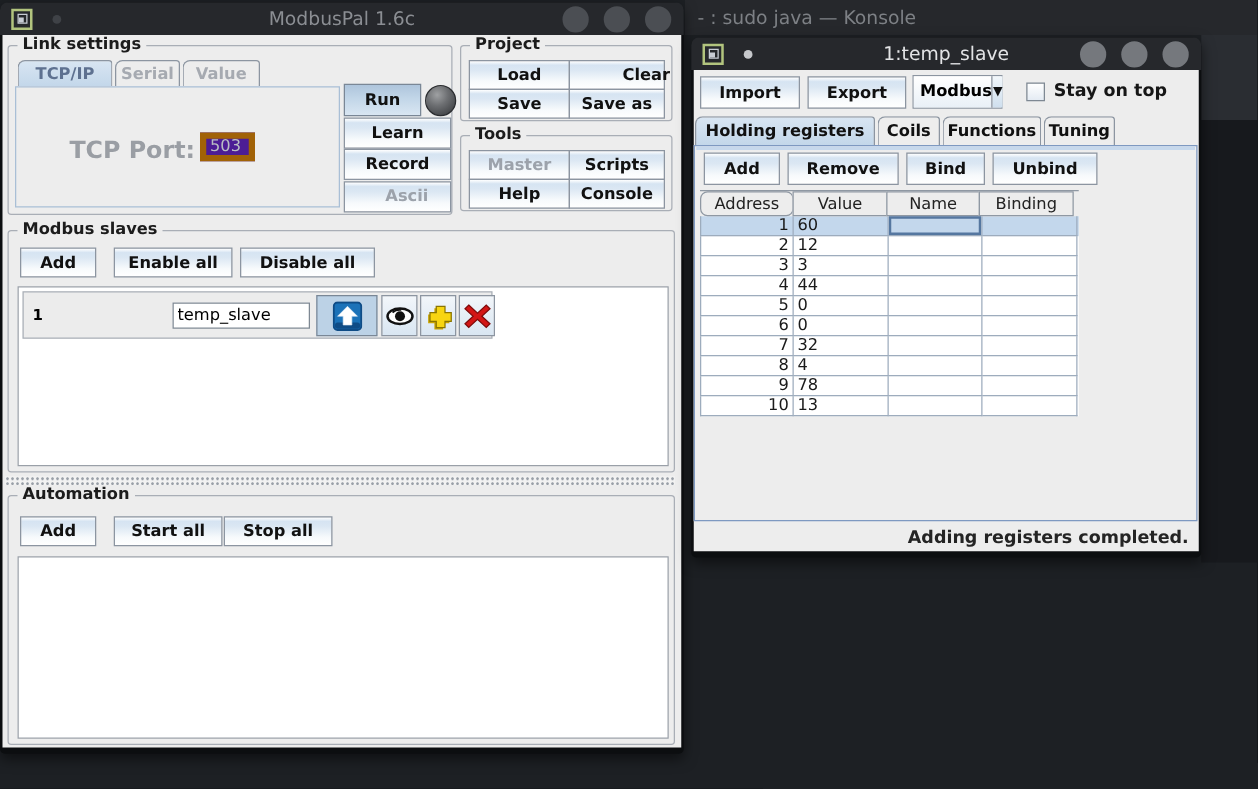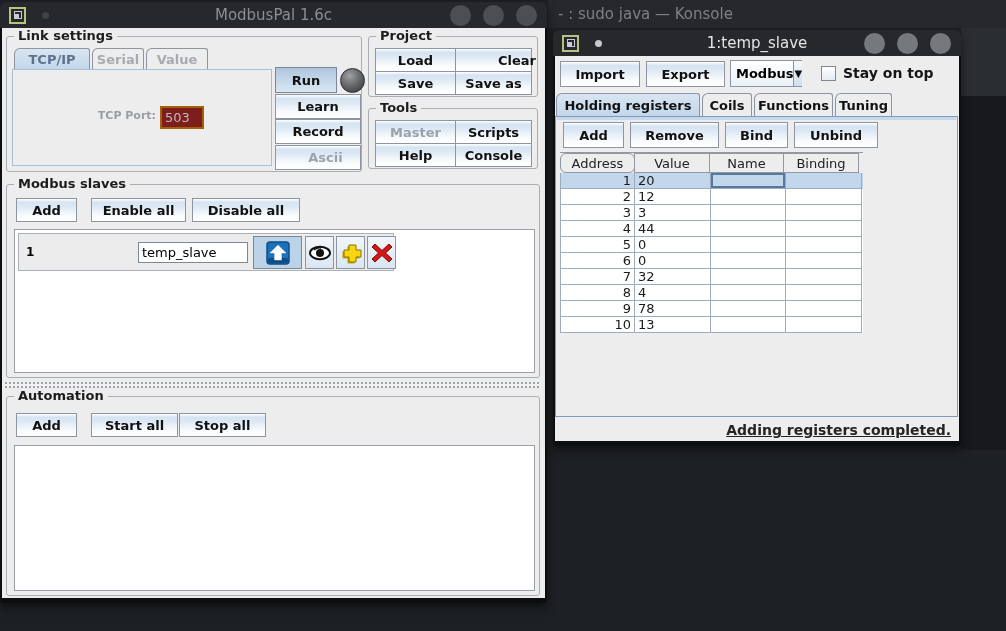--- a/index.html
+++ b/index.html
@@ -42,21 +42,21 @@
 
   .group { position:absolute; border:1px solid #a9aeb6; border-radius:3px; }
   .group-title { position:absolute; top:-9px; left:7px; background:#ededed; padding:0 4px; font-weight:bold; font-size:13px; color:#1c1c1c; white-space:nowrap; }
 
   .tab { position:absolute; display:flex; align-items:center; justify-content:center;
          font-weight:bold; font-size:13px; border:1px solid #8c95a1; border-bottom:none;
          border-radius:6px 3px 0 0; background:#ededed; }
   .tab.sel { background:linear-gradient(180deg,#d8e5f2,#c3d7ea); }
 
   .tf { position:absolute; font:13px "DejaVu Sans",sans-serif; background:#fff; border:1px solid #7e8893; padding:1px 3px; }
-  .tf:disabled { background:#7f1d1d; border:2px solid #a16207; color:#b9bdc3; }
+  .tf:disabled { background:#4c1d95; border:5px solid #a16207; color:#b9bdc3; }
 
   .checkbox { position:absolute; width:15px; height:15px; border:1px solid #7e8893;
               background:linear-gradient(180deg,#ffffff,#e4ebf3); }
 
   .led { position:absolute; border-radius:50%; border:1px solid #2a2c2f;
          background:radial-gradient(circle at 38% 30%, #9fa1a3 0%, #6d6f72 40%, #4a4c4f 75%, #3c3e41 100%); }
 
   .icon-btn { position:absolute; display:flex; align-items:center; justify-content:center;
               background:linear-gradient(180deg,#f2f6fa,#d9e6f2); border:1px solid #8c95a1; }
   .icon-btn.toggled { background:#bcd2e6; border-color:#7a8796; }
@@ -73,21 +73,21 @@
   .thcell:first-child { margin-left:0;border-radius:6px; }
   .trow { display:flex; background:#fff; }
   .trow.selected { background:#c3d7ec; }
   .tcell { height:16px; line-height:15px; font-size:13px; color:#1a1a1a;
            border-right:1px solid #9dacbd; border-bottom:1px solid #9dacbd; padding:0 3px; overflow:hidden; }
   .tcell:first-child { border-left:1px solid #9dacbd; }
   .tcell.addr { text-align:right; }
   .tcell.focused { box-shadow:inset 0 0 0 2px #5577a0; }
   #registers-table { position:absolute; border-top:1px solid #8f98a3; }
 
-  .status-text { position:absolute; font-weight:bold; font-size:14px; color:#242424;text-decoration:underline; }
+  .status-text { position:absolute; font-weight:bold; font-size:14px; color:#242424; }
 
   svg { display:block; }
 </style>
 </head>
 <body>
 
 <div class="abs" id="konsole-bar">
   <div class="abs" id="konsole-title">- : sudo java — Konsole</div>
 </div>
 <div class="abs" id="right-shade-top"></div>
@@ -107,21 +107,21 @@
     </span>
   </div>
   <div class="win-body" style="height:570px;">
 
     <div class="group" style="left:4px;top:8px;width:356px;height:136px;">
       <span class="group-title">Link settings</span>
       <div class="tab sel" style="left:7px;top:11px;width:76px;height:21px;color:#5e7190;">TCP/IP</div>
       <div class="tab" style="left:85px;top:11px;width:52px;height:21px;color:#a6aab1;">Serial</div>
       <div class="tab" style="left:139px;top:11px;width:62px;height:21px;color:#a6aab1;">Value</div>
       <div class="abs" style="left:5px;top:32px;width:260px;height:97px;border:1px solid #a9bfd6;background:#ededed;">
-        <span class="abs" style="right:115px;top:39px;font-weight:bold;font-size:11px;color:#9a9ea4;">TCP Port:</span>
+        <span class="abs" style="right:115px;top:39px;font-weight:bold;font-size:19px;color:#9a9ea4;">TCP Port:</span>
         <input class="tf" style="left: 147px; top: 36px; width: 44px; height: 23px;" disabled="" value="503">
       </div>
       <div class="btn toggled" style="left:268px;top:30px;width:62px;height:26px;">Run</div>
       <div class="led" style="left:333px;top:31px;width:25px;height:25px;"></div>
       <div class="btn" style="left:268px;top:57px;width:86px;height:25px;">Learn</div>
       <div class="btn" style="left:268px;top:82px;width:86px;height:25px;">Record</div>
       <div class="btn disabled" style="left:268px;top:108px;width:86px;height:25px;padding-left:15px;">Ascii</div>
     </div>
 
     <div class="group" style="left:366px;top:8px;width:170px;height:61px;">
@@ -230,21 +230,21 @@
       <div id="registers-table" style="left:4px;top:35px;width:303px;">
         <div class="theader">
             <div class="thcell" style="width: 75px;">Address</div>
             <div class="thcell" style="width: 76px;">Value</div>
             <div class="thcell" style="width: 75px;">Name</div>
             <div class="thcell" style="width: 76px;">Binding</div>
           </div>
         <div>
             <div class="trow selected">
               <div class="tcell addr" style="width: 75px;">1</div>
-              <div class="tcell " style="width: 76px;">20</div>
+              <div class="tcell " style="width: 76px;">60</div>
               <div class="tcell focused" style="width: 75px;"></div>
               <div class="tcell " style="width: 76px;"></div>
             </div>
             <div class="trow">
               <div class="tcell addr" style="width: 75px;">2</div>
               <div class="tcell " style="width: 76px;">12</div>
               <div class="tcell " style="width: 75px;"></div>
               <div class="tcell " style="width: 76px;"></div>
             </div>
             <div class="trow">

